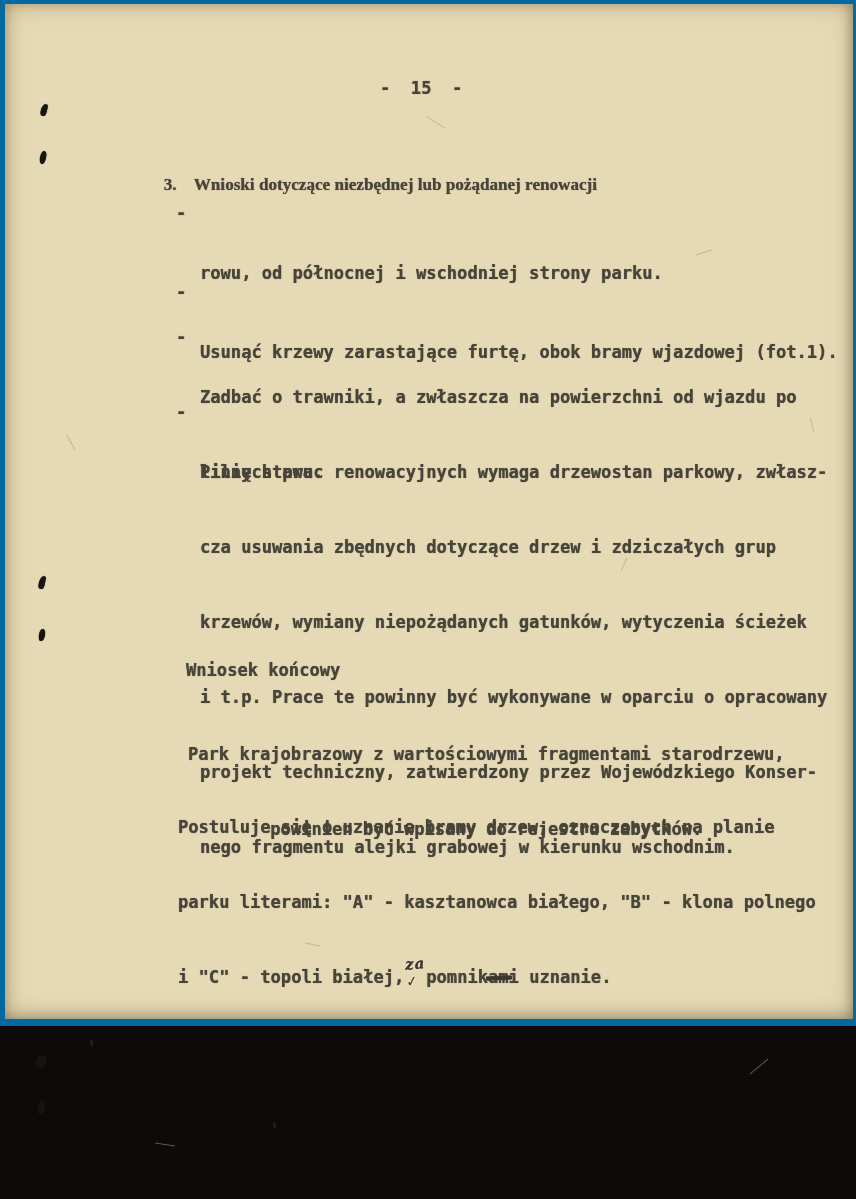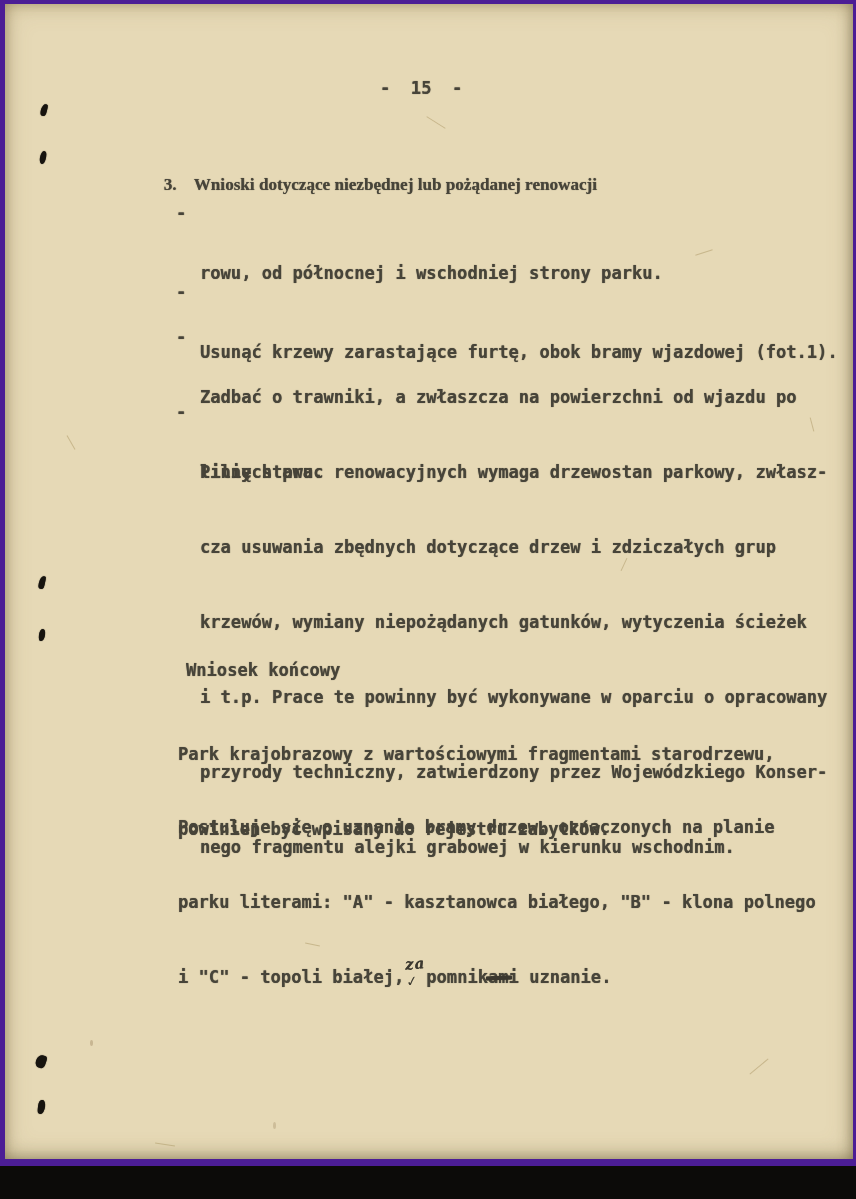--- a/index.html
+++ b/index.html
@@ -1,21 +1,21 @@
 <!DOCTYPE html>
 <html><head>
 <meta charset="utf-8">
 <style>
   html,body{margin:0;padding:0;}
   body{
     width:856px;height:1199px;overflow:hidden;
     font-family:"DejaVu Sans Mono", monospace;
     background:#0c0b09;
   }
-  .scan{position:relative;width:856px;height:1166px;background:#4c1d95;}
+  .scan{position:relative;width:856px;height:1026px;background:#0369a1;}
   .paper{
     position:absolute;top:4px;left:5px;right:3px;bottom:7px;
     background:
       radial-gradient(ellipse at 72% 15%, rgba(255,246,220,.30), transparent 55%),
       radial-gradient(ellipse at 60% 97%, rgba(125,140,125,.14), transparent 45%),
       radial-gradient(ellipse at 8% 55%, rgba(215,200,160,.25), transparent 40%),
       linear-gradient(176deg,#ead dbb 0%, #e8dbb8 30%, #e4d8b5 60%, #ddd3b1 85%, #d7cfae 100%);
     background-color:#e6d9b6;
     box-shadow:
       inset 0 0 28px rgba(130,105,55,.20),
@@ -90,27 +90,27 @@
       <div class="line">Zadbać o trawniki, a zwłaszcza na powierzchni od wjazdu po</div>
       <div class="line">linię stawu.</div>
     </div>
 
     <div class="txt bullet" style="left:195px;top:398px;">
       <span class="dash">-</span>
       <div class="line">Pilnych prac renowacyjnych wymaga drzewostan parkowy, zwłasz-</div>
       <div class="line">cza usuwania zbędnych dotyczące drzew i zdziczałych grup</div>
       <div class="line">krzewów, wymiany niepożądanych gatunków, wytyczenia ścieżek</div>
       <div class="line">i t.p. Prace te powinny być wykonywane w oparciu o opracowany</div>
-      <div class="line">przyrody techniczny, zatwierdzony przez Wojewódzkiego Konser-</div>
+      <div class="line">projekt techniczny, zatwierdzony przez Wojewódzkiego Konser-</div>
       <div class="line">nego fragmentu alejki grabowej w kierunku wschodnim.</div>
     </div>
 
     <div class="txt" style="left:173px;top:656px;margin-left:8px;">Wniosek końcowy</div>
 
-    <div class="txt" style="left:173px;top:700px;">
+    <div class="txt" style="left:183px;top:700px;text-align:center;">
       <div class="line">Park krajobrazowy z wartościowymi fragmentami starodrzewu,</div>
       <div class="line">powinien być wpisany do rejestru zabytków.</div>
     </div>
 
     <div class="txt" style="left:173px;top:773px;">
       <div class="line">Postuluje się o uznanie bramy drzew, oznaczonych na planie</div>
       <div class="line">parku literami: "A" - kasztanowca białego, "B" - klona polnego</div>
       <div class="line"><span>i "C" - topoli białej,</span><span class="insert"><span class="caret">✓</span><span class="hand">za</span></span><span>pomnik</span><span class="struck">am</span><span>i uznanie.</span></div>
     </div>
 

